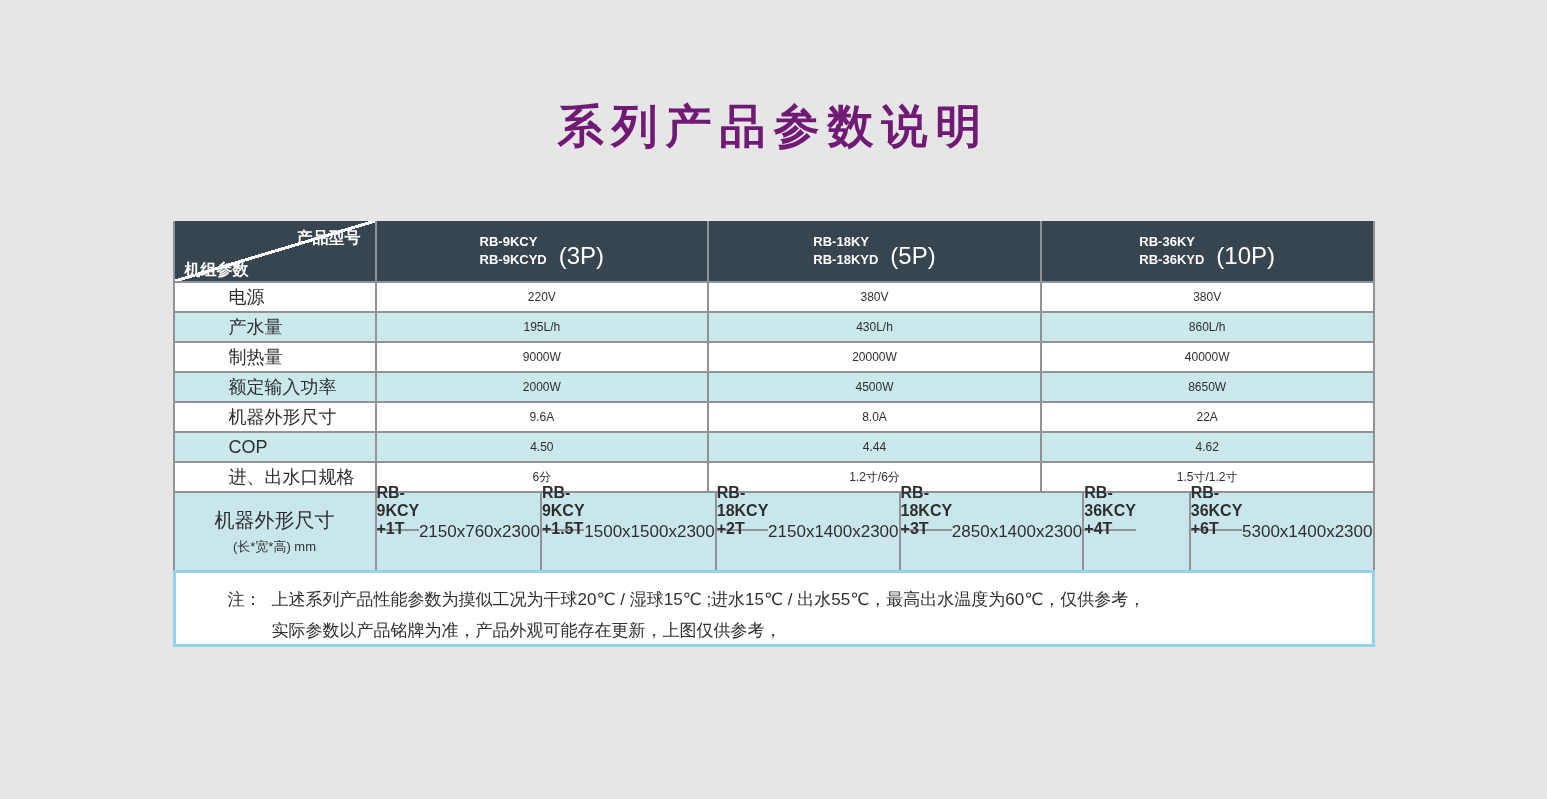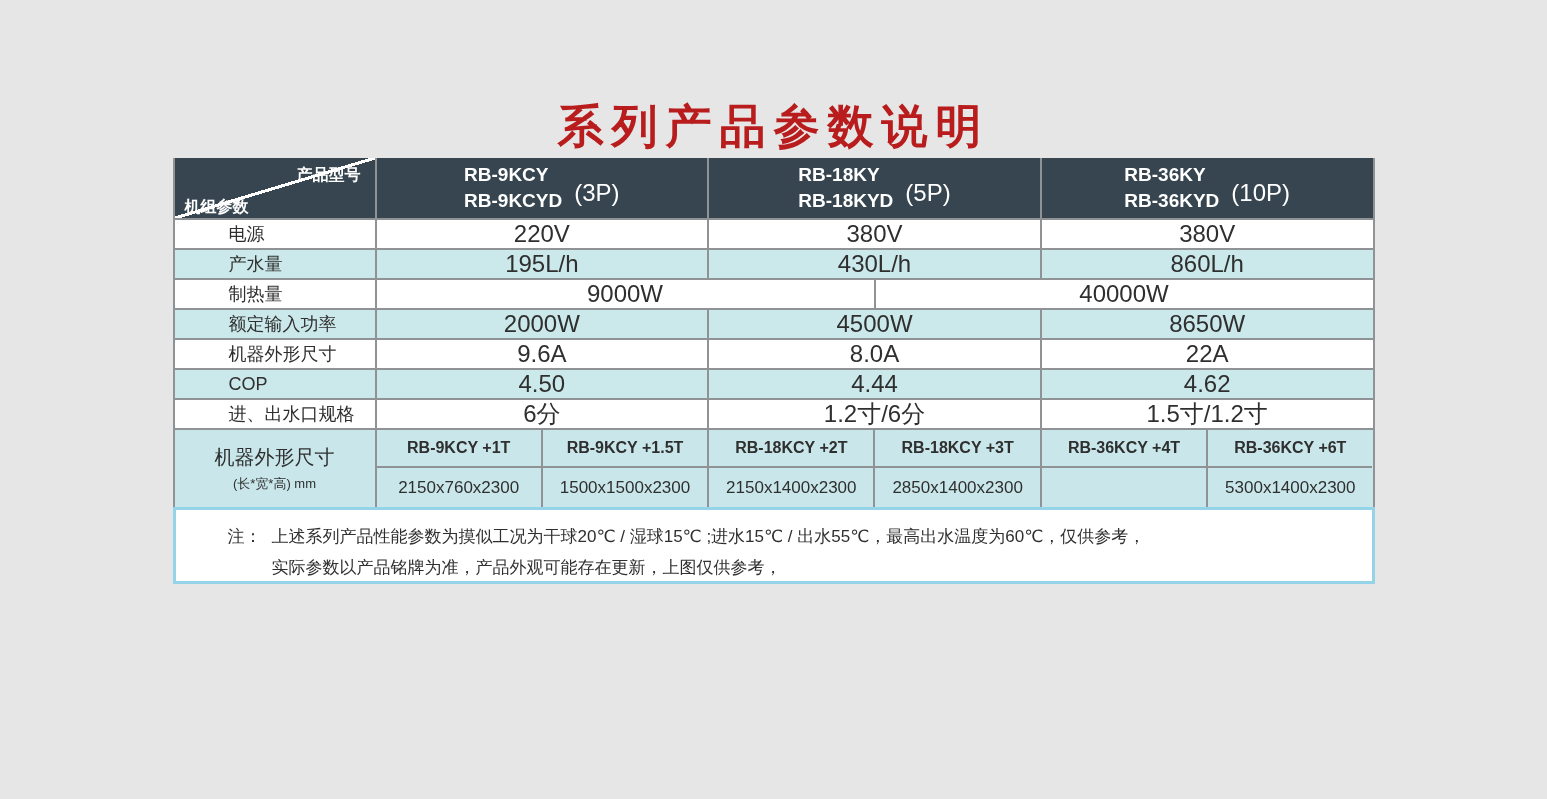--- a/index.html
+++ b/index.html
@@ -11,25 +11,26 @@
     overflow: hidden;
   }
   .page { width: 1202px; margin: 0 auto; }
 
   .page-title {
     margin-top: 96px;
     text-align: center;
     font-size: 46px;
     font-weight: 700;
     letter-spacing: 8px;
-    color: #b91c1c;
+    color: #701a75;
   }
 
   
   .spec-table {
+    margin-top: 63px;
     width: 1202px;
     border-left: 2px solid #8f9396;
     border-right: 2px solid #8f9396;
     background: #ffffff;
   }
 
   .thead { display: flex; height: 60px; background: #36454f; }
 
   .corner-cell {
     position: relative;
@@ -48,47 +49,47 @@
     position: absolute; bottom: 0; left: 10px;
     color: #fff; font-size: 16px; font-weight: 700;
   }
 
   .model-cell {
     flex: 1 1 0;
     display: flex; align-items: center; justify-content: center;
     border-left: 2px solid #8f9396;
     color: #fff;
   }
-  .model-names { text-align: left; font-size: 19px; font-weight: 700; line-height: 1.35; }
+  .model-names { text-align: left; font-size: 13px; font-weight: 700; line-height: 1.35; }
   .model-hp { font-size: 24px; font-weight: 400; margin-left: 12px; margin-top: 10px; }
 
   .trow { display: flex; height: 30px; border-top: 2px solid #8f9396; background: #fff; }
   .trow.teal { background: #cbe8eb; }
   .label-cell {
     width: 200px; flex: 0 0 200px;
     display: flex; align-items: center;
     padding-left: 54px;
     font-size: 18px;
   }
   .val-cell {
     flex: 1 1 0;
     display: flex; align-items: center; justify-content: center;
     border-left: 2px solid #8f9396;
-    font-size: 24px;
+    font-size: 12px;
   }
 
   
   .dim-row { display: flex; border-top: 2px solid #8f9396; background: #c9e7ea; height: 79px; }
   .dim-label {
     width: 200px; flex: 0 0 200px;
     display: flex; flex-direction: column; align-items: center; justify-content: center;
   }
   .dim-label-main { font-size: 20px; }
   .dim-label-sub { font-size: 13px; margin-top: 4px; }
-  .dim-col { flex: 1 1 0; display: flex; flex-direction: column; border-left: 2px solid #8f9396; justify-content: space-between; }
+  .dim-col { flex: 1 1 0; display: flex; flex-direction: row; border-left: 2px solid #8f9396; justify-content: space-between; }
   .dim-model {
     height: 38px; flex: 0 0 38px;
     display: flex; align-items: center; justify-content: center;
     font-size: 16px; font-weight: 700;
     border-bottom: 2px solid #8f9396;
   }
   .dim-size {
     flex: 1 1 auto;
     display: flex; align-items: center; justify-content: center;
     font-size: 17px;
@@ -153,20 +154,21 @@
     </div>
     <div class="trow teal">
       <div class="label-cell">产水量</div>
       <div class="val-cell">195L/h</div>
       <div class="val-cell">430L/h</div>
       <div class="val-cell">860L/h</div>
     </div>
     <div class="trow">
       <div class="label-cell">制热量</div>
       <div class="val-cell">9000W</div>
+      <div class="val-cell">20000W</div>
       <div class="val-cell">40000W</div>
     </div>
     <div class="trow teal">
       <div class="label-cell">额定输入功率</div>
       <div class="val-cell">2000W</div>
       <div class="val-cell">4500W</div>
       <div class="val-cell">8650W</div>
     </div>
     <div class="trow">
       <div class="label-cell">机器外形尺寸</div>

